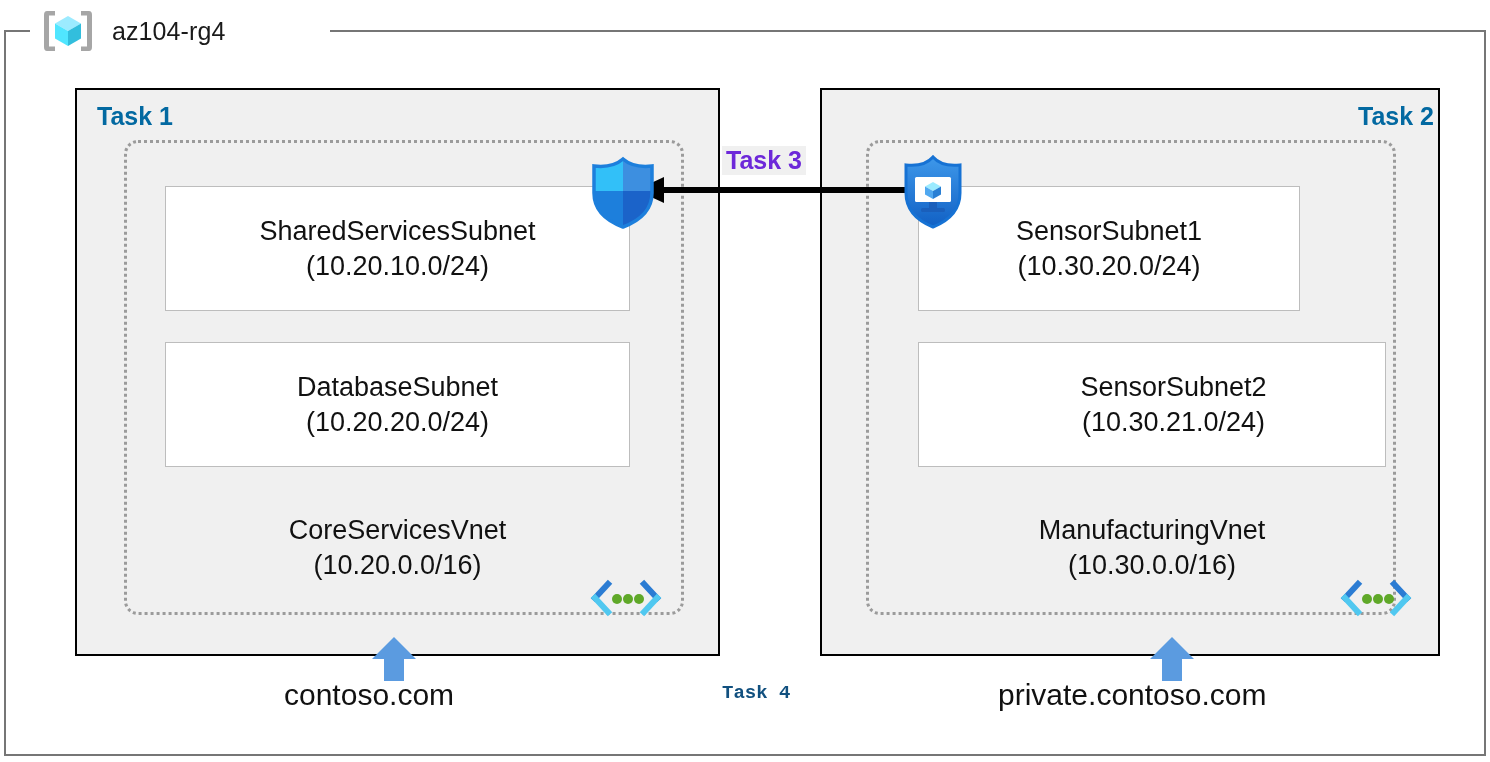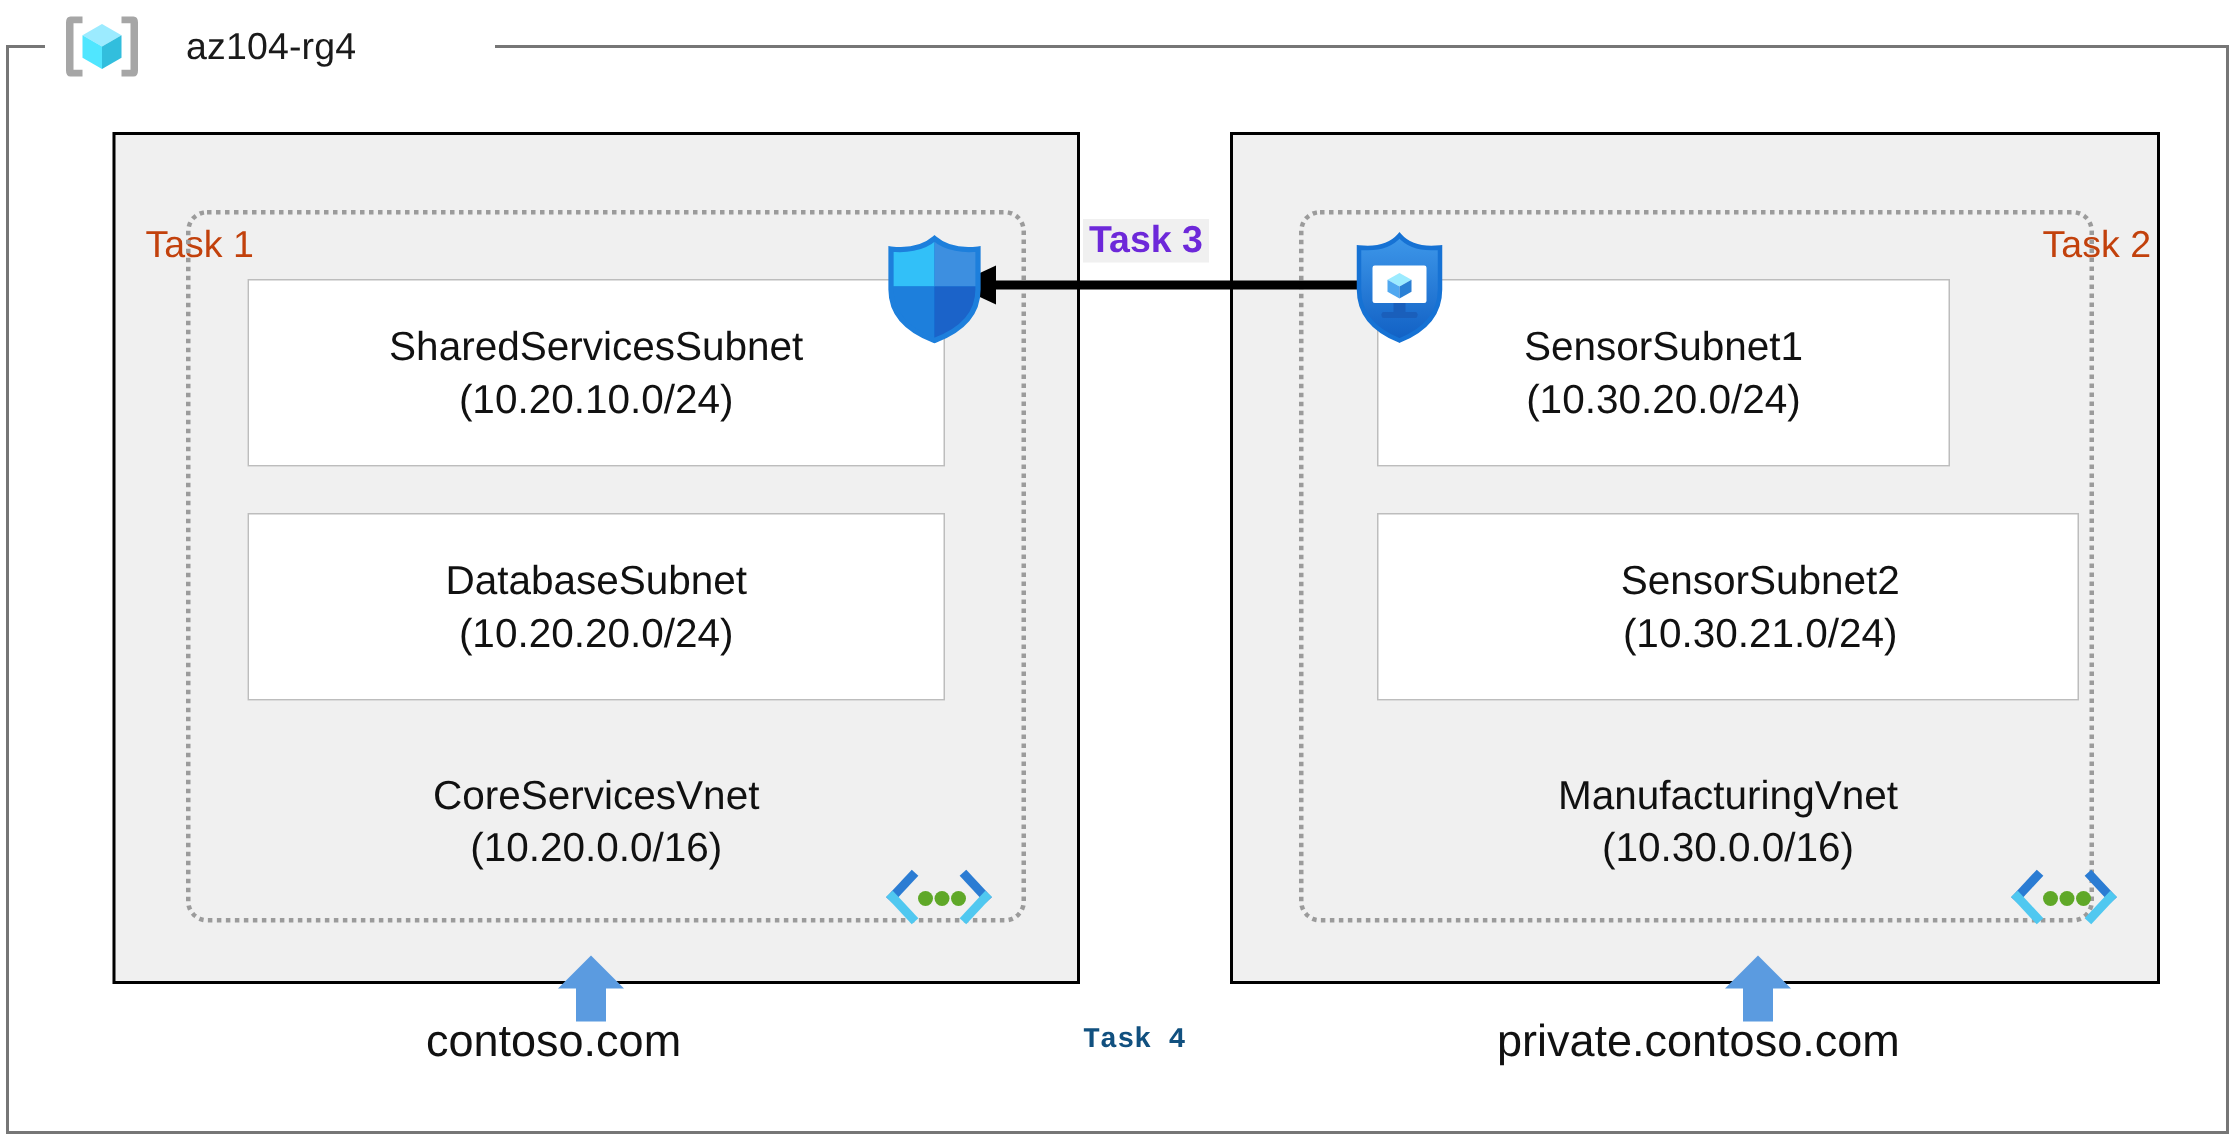--- a/index.html
+++ b/index.html
@@ -30,21 +30,21 @@
     left: 30px; top: 16px;
     width: 300px; height: 30px;
     background: #ffffff;
   }
   #rg-title {
     position: absolute;
     left: 42px; top: 8px;
     height: 46px;
     display: flex;
     align-items: center;
-    gap: 30px;
+    gap: 18px;
   }
   #rg-title .rg-label {
     font-size: 25px;
     color: #1a1a1a;
     letter-spacing: 0.1px;
     white-space: nowrap;
   }
   .rg-icon { width: 52px; height: 46px; display:block; }
 
   
@@ -53,24 +53,23 @@
     background: #f0f0f0;
     border: 2.5px solid #000000;
   }
   #task1-panel { left: 75px;  top: 88px; width: 645px; height: 568px; }
   #task2-panel { left: 820px; top: 88px; width: 620px; height: 568px; }
 
   .task-heading {
     position: absolute;
     top: 12px;
     font-size: 25px;
-    font-weight: normal;
-    color: #c2410c;
-    white-space: nowrap;
-    margin-top: 47px;
+    font-weight: bold;
+    color: #0369a1;
+    white-space: nowrap;
   }
   #task1-heading { left: 20px; }
   #task2-heading { right: 4px; }
 
   
   .vnet-box {
     position: absolute;
     border: 3px dotted #9b9b9b;
     border-radius: 14px;
     background: transparent;

